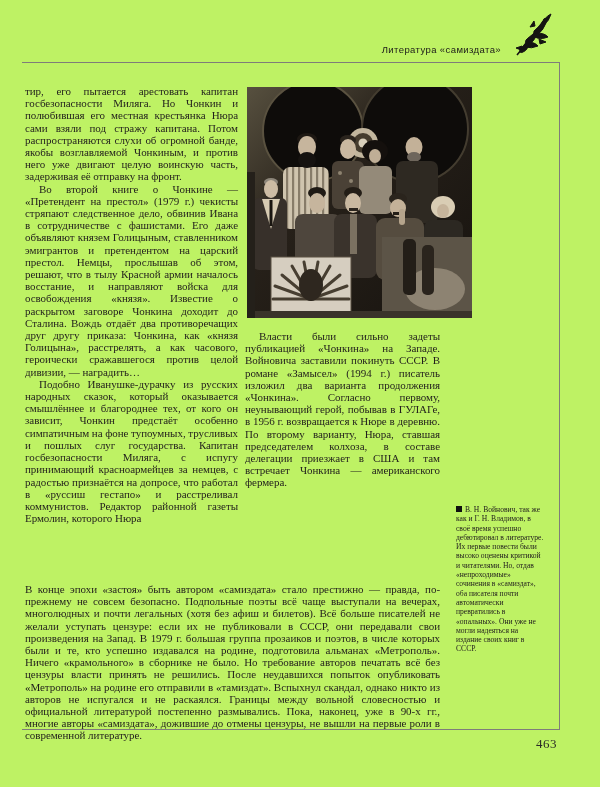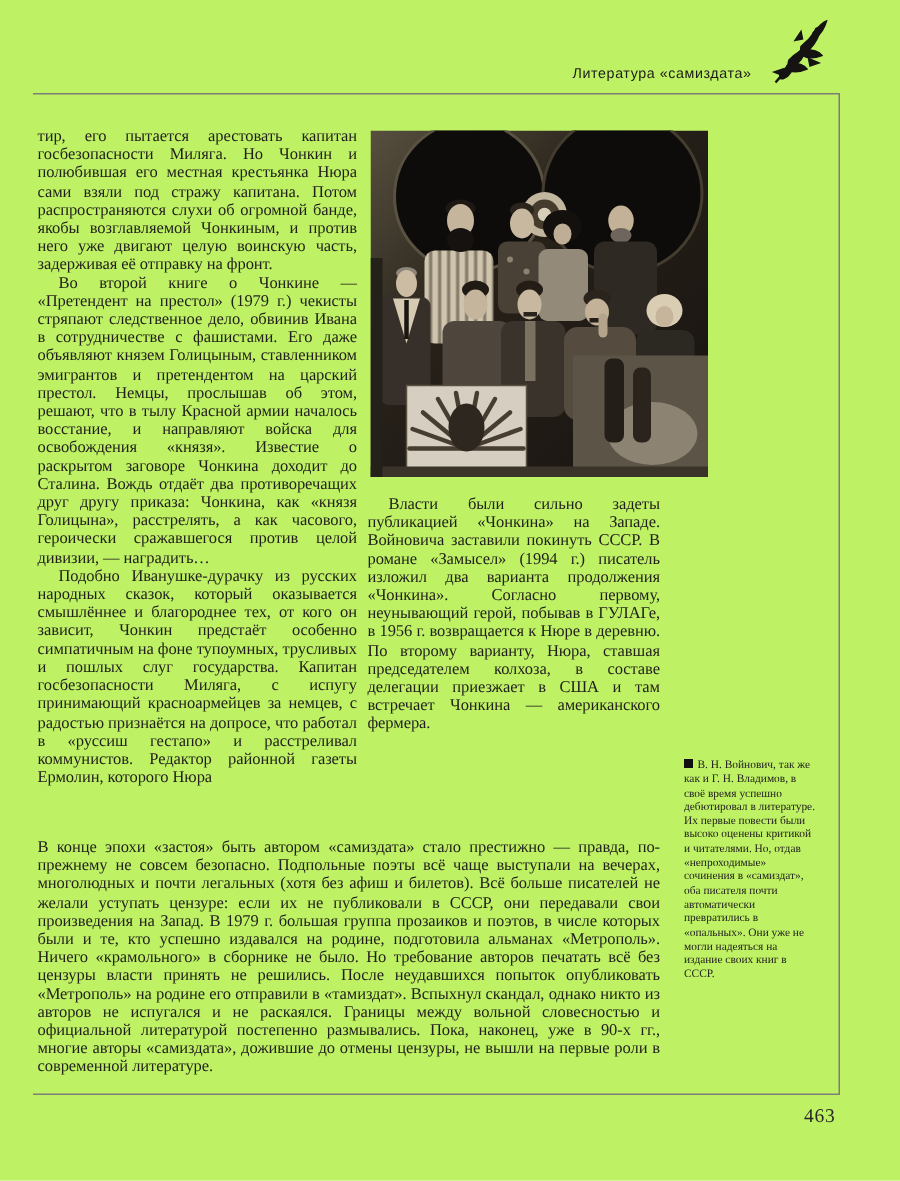--- a/index.html
+++ b/index.html
@@ -33,21 +33,21 @@
   .bodytext{
     font-size:11px;line-height:12.2px;
     text-align:justify;letter-spacing:-0.05px;
     hyphens:auto;-webkit-hyphens:auto;
   }
   .bodytext p{margin:0;}
   .bodytext p.indent{text-indent:14px;}
 
   .col-left{position:absolute;left:25px;top:85px;width:213px;}
   .col-mid{position:absolute;left:245px;top:330px;width:195px;}
-  .closing{position:absolute;left:25px;top:559px;width:415px;}
+  .closing{position:absolute;left:25px;top:583px;width:415px;}
 
   
   .photo{position:absolute;left:247px;top:87px;width:225px;height:231px;}
   .photo svg{display:block;}
 
   
   .photo-caption{
     position:absolute;left:456px;top:332px;width:90px;
     font-family:"Liberation Sans", sans-serif;
     font-size:7.4px;line-height:9.5px;color:#22211f;

